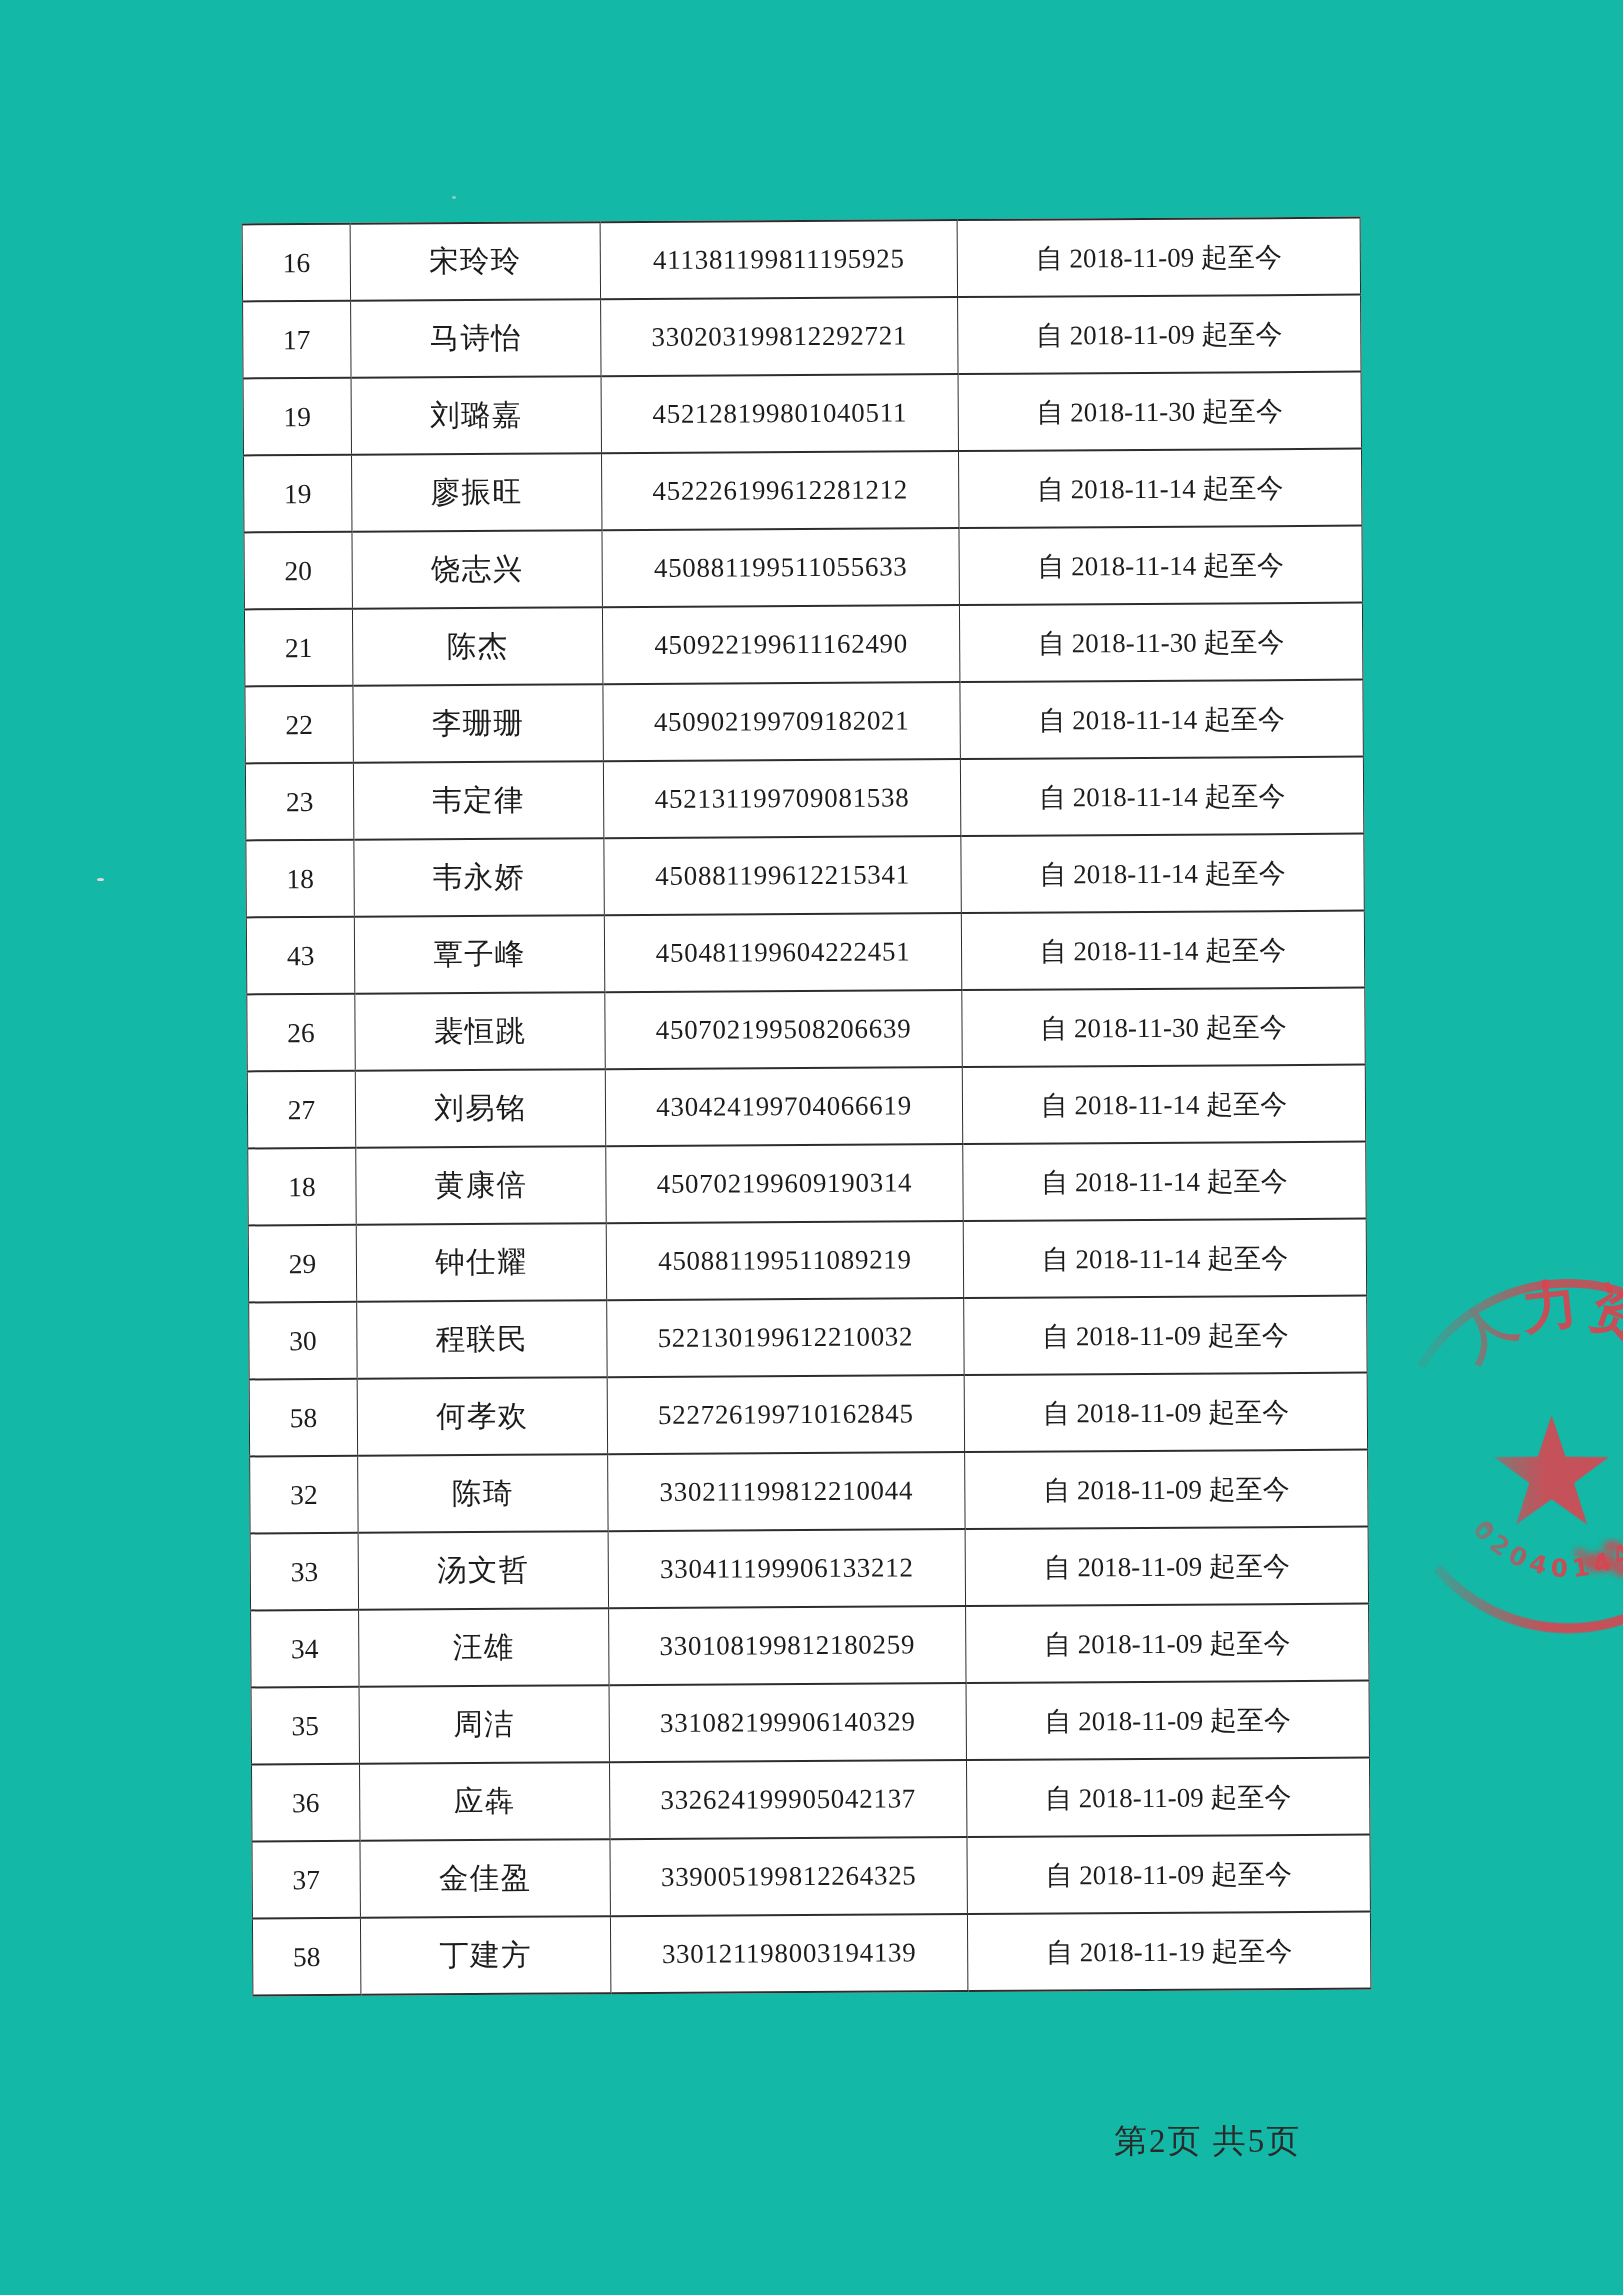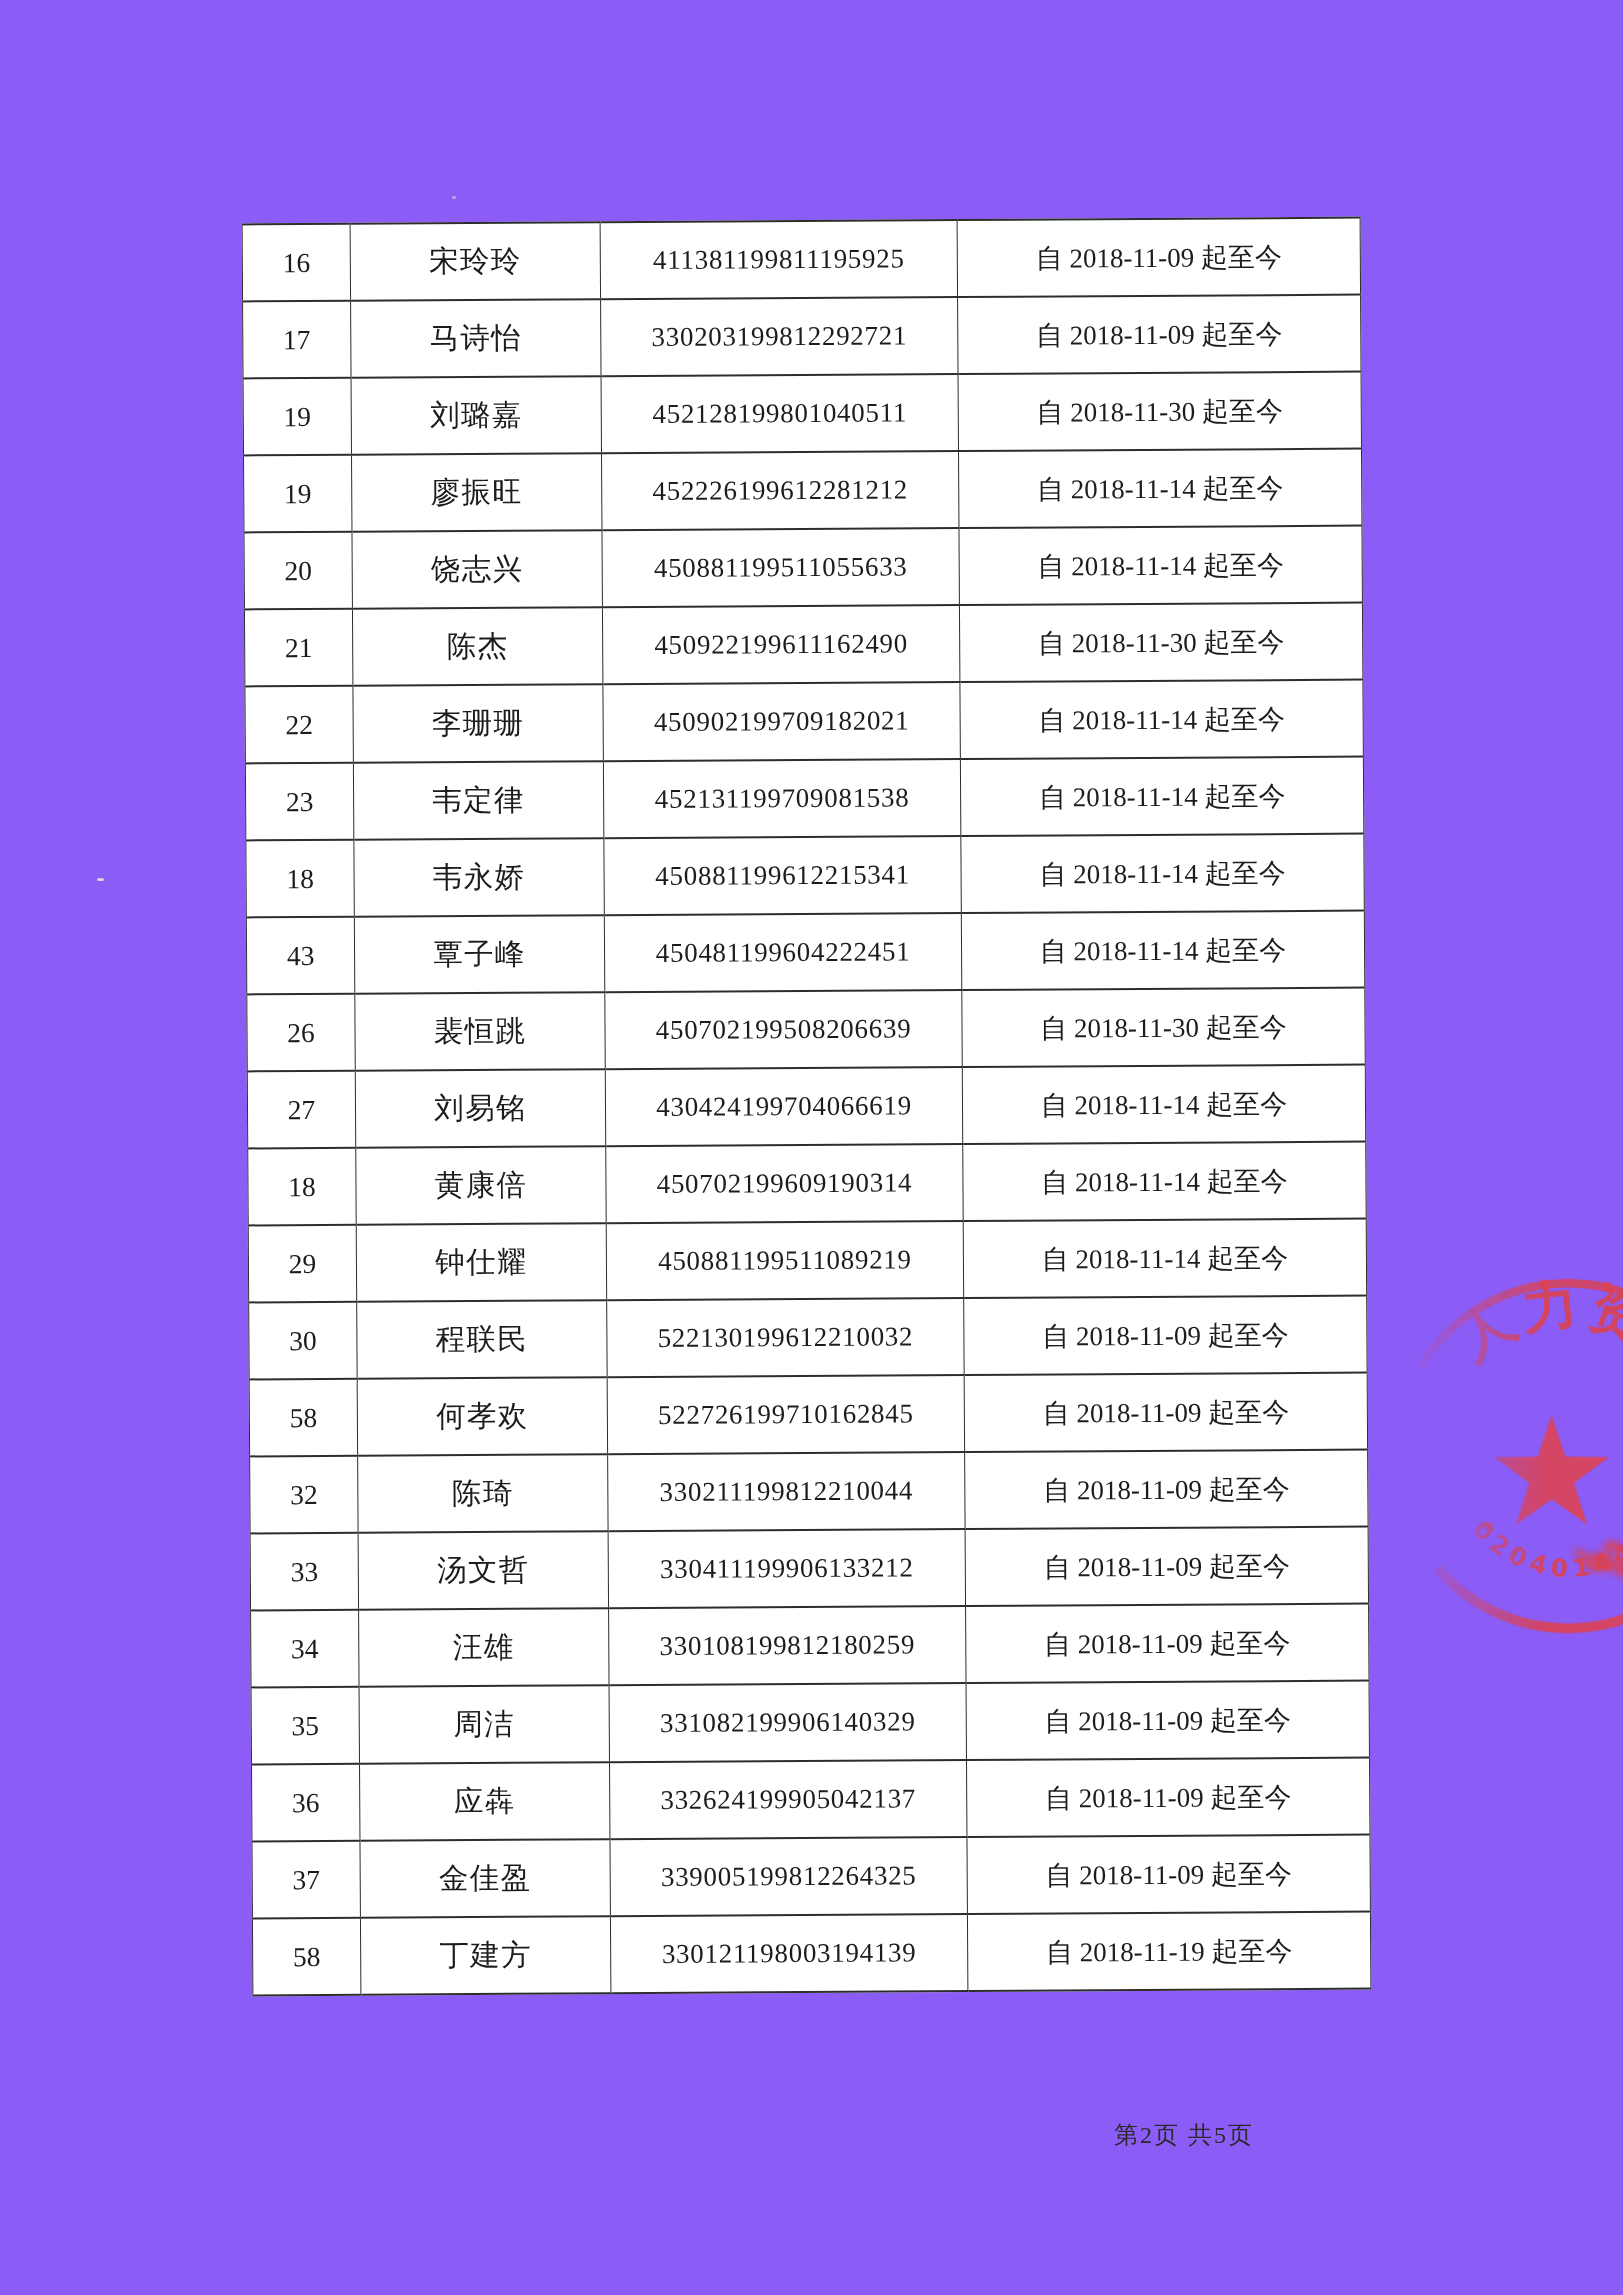--- a/index.html
+++ b/index.html
@@ -1,20 +1,20 @@
 <!DOCTYPE html>
 <html style="font-size:10.5px"><head>
 <meta charset="utf-8">
 <style>
   html, body { margin: 0; padding: 0; background: #888; }
   .page {
     position: relative;
     width: 1623px;
     height: 2295px;
-    background: #8b5cf6;
+    background: #14b8a6;
     overflow: hidden;
     font-family: "Liberation Serif", serif;
     color: #1c1c1c;
   }
   .table-wrap {
     position: absolute;
     left: 247px;
     top: 220px;
     transform: rotate(-0.35deg);
     transform-origin: 50% 50%;
@@ -37,21 +37,21 @@
     white-space: nowrap;
   }
   td.c-no     { width: 107px; font-size: 27.5px; }
   td.c-name   { width: 249px; font-size: 29.5px; letter-spacing: 1.3px; }
   td.c-id     { width: 356px; font-size: 27px; letter-spacing: 0.7px; }
   td.c-period { width: 402px; font-size: 27px; }
   .page-footer {
     position: absolute;
     left: 1114px;
     top: 2119px;
-    font-size: 24px;
+    font-size: 33px;
     letter-spacing: 2px;
     color: #2a2a2a;
   }
   .stamp-svg {
     position: absolute;
     left: 1352px;
     top: 1240px;
     width: 432px;
     height: 432px;
   }

